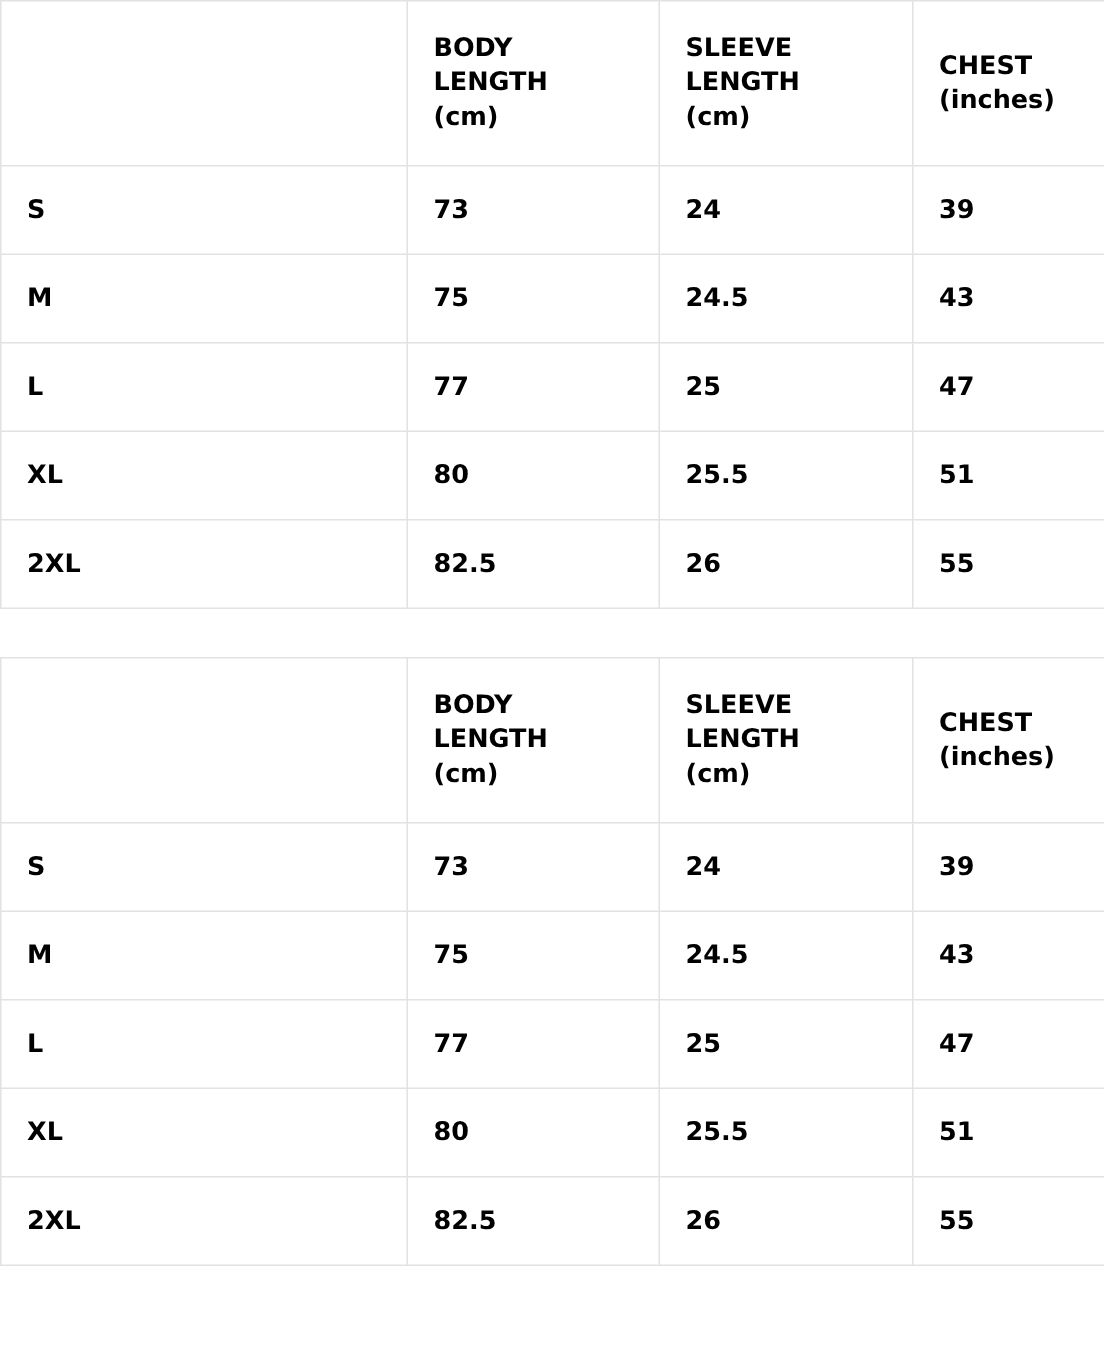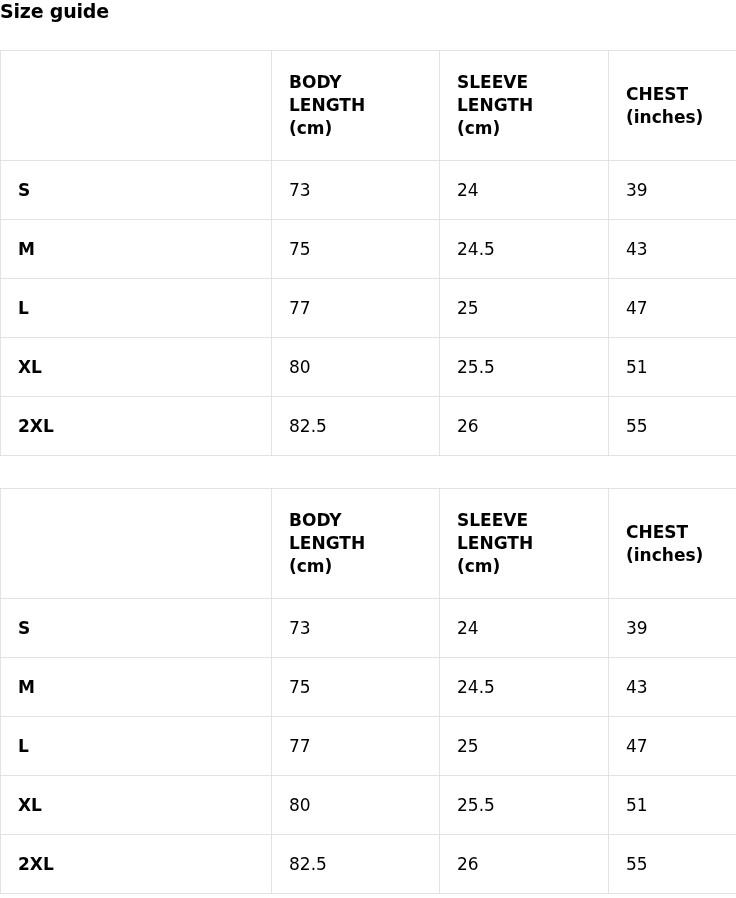--- a/index.html
+++ b/index.html
@@ -36,37 +36,36 @@
     padding: 0 8px 0 17px;
     font-size: 17px;
     background: #ffffff;
   }
   .size-table th {
     height: 110px;
     font-weight: bold;
   }
   .size-table td {
     height: 59px;
-    font-weight: normal;
+    font-weight: bold;
   }
   .size-table td.label-cell {
     font-weight: bold;
   }
   .hdr {
     width: 110px;
     line-height: 23px;
     word-spacing: 100px; 
   }
 </style>
 </head>
 <body>
 
 <div class="page">
 
-  <div class="guide-title">Size guide</div>
 
   <table class="size-table">
     <colgroup>
       <col style="width:271px">
         <col style="width:168px">
         <col style="width:169px">
         <col style="width:154px">
     </colgroup>
     <thead>
       <tr>

